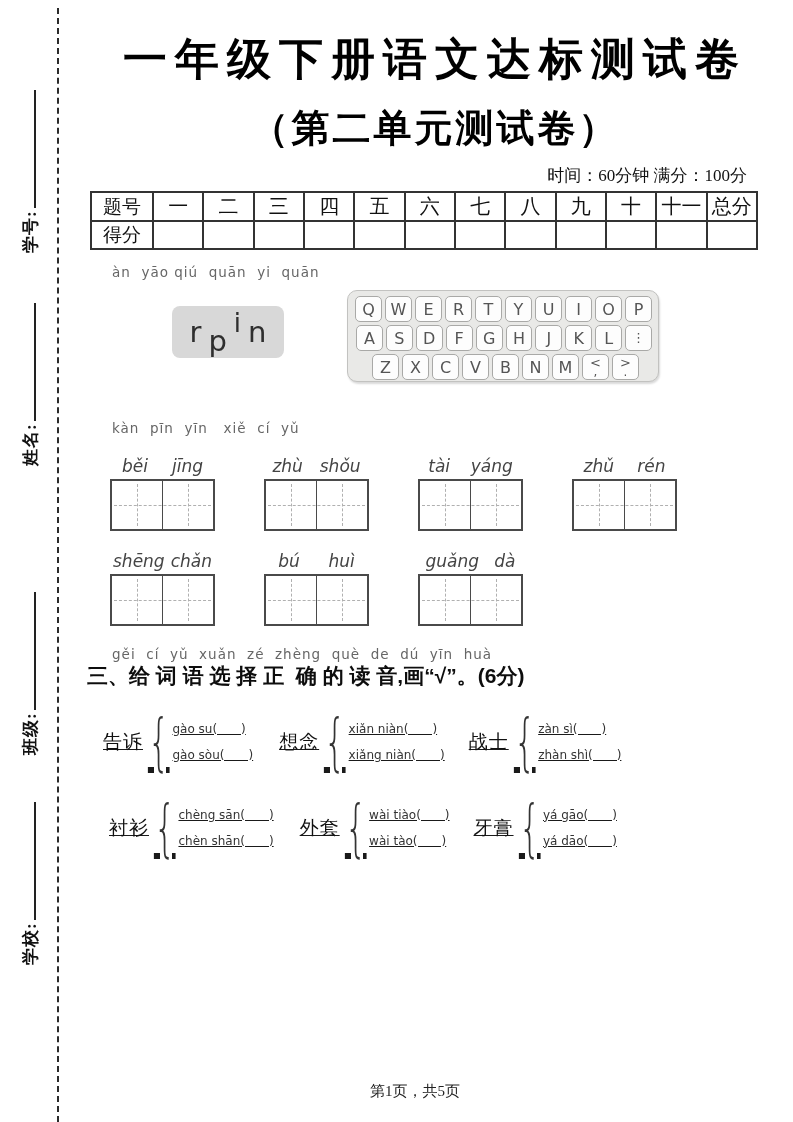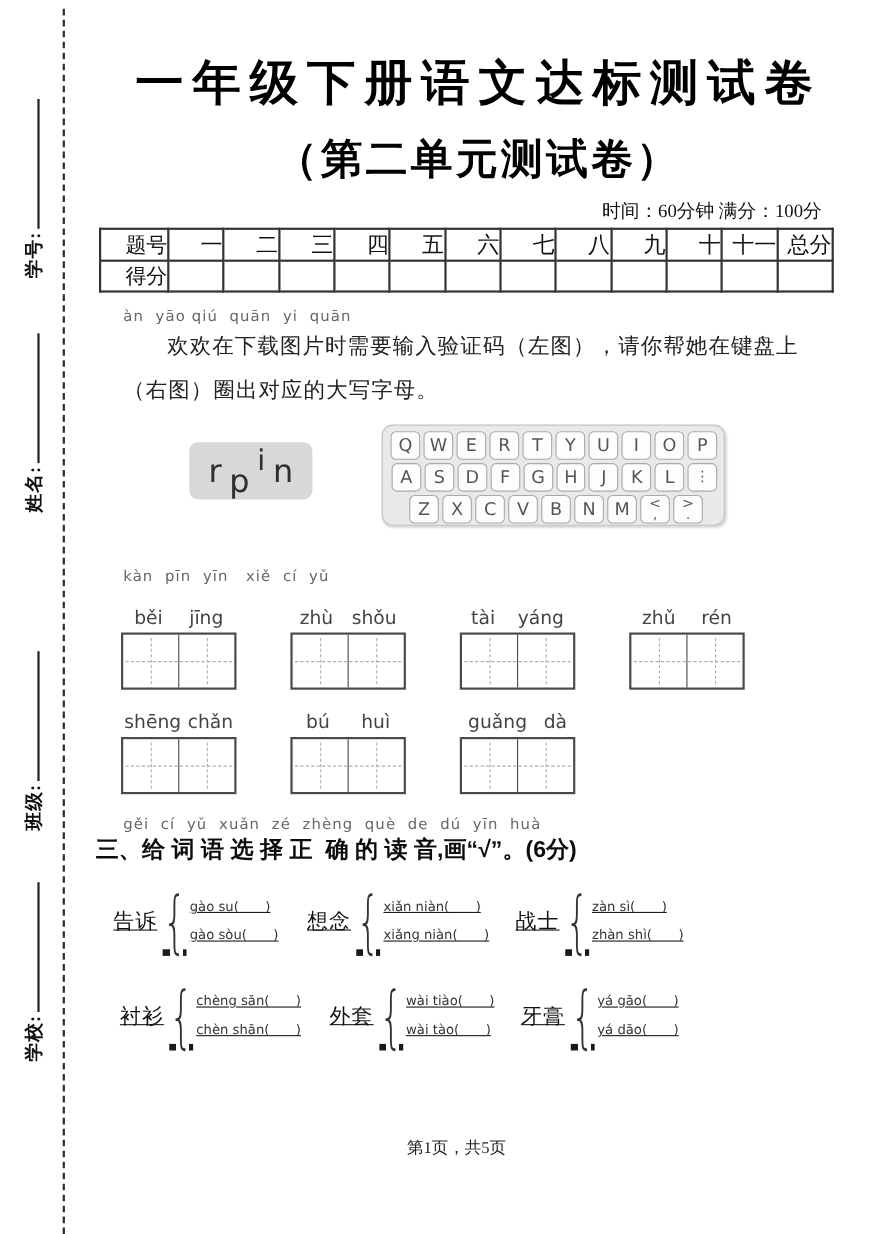--- a/index.html
+++ b/index.html
@@ -8,27 +8,27 @@
     position:relative; width:793px; height:1122px; background:#fff;
     font-family:"Liberation Serif","DejaVu Serif",serif; color:#1a1a1a; overflow:hidden;
   }
   
   .binding-line { position:absolute; left:57px; top:8px; bottom:0; width:0; border-left:2px dashed #2a2a2a; }
   .sb-field { position:absolute; left:-58px; width:176px; height:30px;
     transform:rotate(-90deg); display:flex; align-items:center; justify-content:flex-start; }
   .sb-label { font-size:17px; font-weight:bold; color:#111; letter-spacing:1px; white-space:nowrap; }
   .sb-line { display:inline-block; width:118px; border-bottom:2px solid #222; height:12px; margin-left:2px; }
   
-  .main { position:absolute; left:85px; top:16px; width:700px; }
+  .main { position:absolute; left:85px; top:0; width:700px; }
   .title { text-align:center; margin-top:30px; font-size:44px; font-weight:bold; letter-spacing:8px; color:#000; }
   .subtitle { text-align:center; margin-top:14px; font-size:38px; font-weight:bold; letter-spacing:3px; color:#000; }
   .info-line { text-align:right; padding-right:38px; margin-top:10px; font-size:17px; color:#111; }
   
   table.score { border-collapse:collapse; margin:4px 0 0 5px; table-layout:fixed; width:668px; }
-  table.score td { border:2px solid #333; height:28px; text-align:right; font-size:20px; color:#111; }
+  table.score td { border:2px solid #333; height:28px; text-align:center; font-size:20px; color:#111; }
   table.score td.hd { width:62px; font-size:19px; }
   
   .pinyin-line { font-family:"DejaVu Sans","Liberation Sans",sans-serif; font-size:13.5px; color:#666;
     letter-spacing:1px; margin-left:27px; white-space:pre; }
   .sec-heading { font-size:21px; font-weight:bold; color:#0d0d0d; margin-left:2px; white-space:pre;
     font-family:"Liberation Sans","DejaVu Sans",sans-serif; }
   
   .sec1 { margin-top:14px; }
   .body-text { font-size:19.5px; color:#222; margin-left:27px; line-height:2.05; letter-spacing:1px; }
   .body-text .indent { padding-left:40px; }
@@ -47,42 +47,42 @@
   .key { width:27px; height:26px; background:#fdfdfd; border:1.5px solid #a9a9a7; border-radius:5px;
     display:flex; align-items:center; justify-content:center;
     font-family:"DejaVu Sans","Liberation Sans",sans-serif; font-size:16px; color:#555; }
   .key.dots { font-size:13px; letter-spacing:0; line-height:.6; }
   .key .k-main { font-size:13px; line-height:10px; }
   .key .k-sub { font-size:12px; line-height:8px; }
   .key.combo { flex-direction:column; }
   
   .sec2 { margin-top:38px; }
   .wg-row { display:flex; gap:49px; margin:20px 0 0 25px; }
-  .wg { width:105px; }
+  .wg { width:105px;font-style:italic; }
   .wg-py { display:flex; justify-content:space-around; font-family:"DejaVu Sans","Liberation Sans",sans-serif;
     font-size:17px; color:#444; margin-bottom:3px; }
   .wg-box { display:flex; border:2px solid #4a4a4a; height:52px; position:relative; background:#fff; }
   .wg-box::after { content:""; position:absolute; top:50%; left:2px; right:2px; border-top:1px dashed #b0b0b0; }
   .wg-cell { width:50.5%; position:relative; }
   .wg-cell:first-child { border-right:1.5px solid #4a4a4a; }
   .wg-cell::before { content:""; position:absolute; left:50%; top:3px; bottom:3px; border-left:1px dashed #b0b0b0; }
   
   .sec3 { margin-top:20px; }
   .ch-row { display:flex; margin-left:18px; margin-top:14px; }
   .ch-row.r2 { margin-left:24px; margin-top:10px; }
   .ch-grp { display:flex; align-items:center;text-decoration:underline; }
   .ch-word { font-size:19px; color:#111; font-weight:500; letter-spacing:1px; white-space:nowrap; }
   .ch-brace { font-size:62px; font-weight:100; color:#333; transform:scaleX(.55); margin:0 -6px 0 -4px;
     font-family:"DejaVu Sans","Liberation Sans",sans-serif; line-height:76px; }
   .ch-opts { display:flex; flex-direction:column; gap:9px; }
   .ch-opt { font-family:"DejaVu Sans","Liberation Sans",sans-serif; font-size:12px; color:#333; white-space:pre; }
   .ch-grp.g2 { margin-left:26px; }
   .ch-grp.g3 { margin-left:24px; }
   
-  .footer { position:absolute; left:85px; width:660px; top:1034px; text-align:center; font-size:15px; color:#222; }
+  .footer { position:absolute; left:85px; width:660px; top:1082px; text-align:center; font-size:15px; color:#222; }
 </style>
 </head>
 <body>
 
 <div class="page">
 
   <div class="binding-line"></div>
   <div id="sidebar">
       <div class="sb-field" style="top: 150px;">
         <span class="sb-label">学号:</span>
@@ -138,24 +138,20 @@
             <td></td>
             <td></td>
             <td></td>
             <td></td>
           </tr>
     </tbody>
       </table>
 
     <div class="sec1">
       <div class="pinyin-line">àn  yāo qiú  quān  yi  quān</div>
-      <div class="body-text">
-        <div class="indent">欢欢在下载图片时需要输入验证码（左图），请你帮她在键盘上</div>
-        <div>（右图）圈出对应的大写字母。</div>
-      </div>
       <div class="figure-row">
         <div class="captcha" id="captcha">
             <span class="c0">r</span>
             <span class="c1">p</span>
             <span class="c2">i</span>
             <span class="c3">n</span>
           </div>
         <div class="keyboard" id="keyboard">
             <div class="kb-row r1">
               <div class="key">Q</div>

